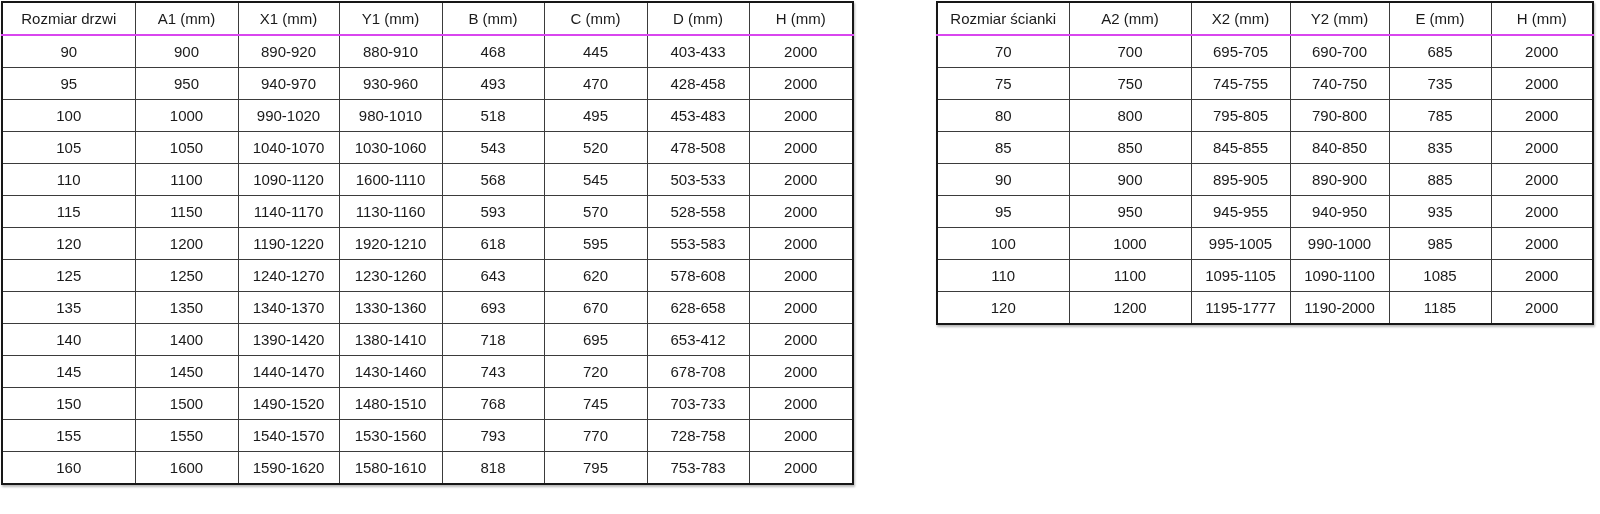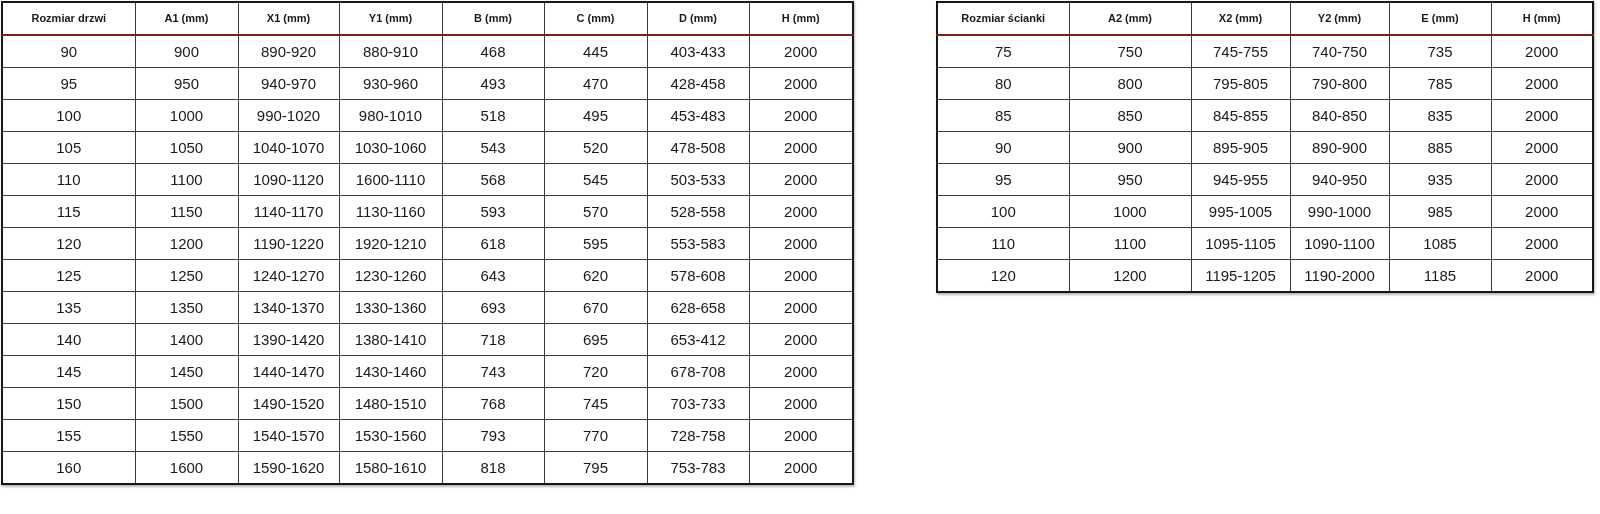--- a/index.html
+++ b/index.html
@@ -28,23 +28,23 @@
     text-align: center;
     vertical-align: middle;
     padding: 0;
     height: 31px;
     font-size: 15px;
     line-height: 31px;
     white-space: nowrap;
     overflow: hidden;
   }
   .dim-table th {
-    font-weight: 700;
-    border-bottom: 2px solid #7f1d1d;
-    font-size: 11px;
+    font-weight: 400;
+    border-bottom: 2px solid #d946ef;
+    font-size: 15px;
   }
   #door-table {
     left: 1px;
     top: 1px;
   }
   #wall-table {
     left: 936px;
     top: 1px;
   }
 </style>
@@ -232,20 +232,28 @@
         <th>Rozmiar ścianki</th>
         <th>A2 (mm)</th>
         <th>X2 (mm)</th>
         <th>Y2 (mm)</th>
         <th>E (mm)</th>
         <th>H (mm)</th>
       </tr>
     </thead>
     <tbody>
       <tr>
+        <td>70</td>
+        <td>700</td>
+        <td>695-705</td>
+        <td>690-700</td>
+        <td>685</td>
+        <td>2000</td>
+      </tr>
+      <tr>
         <td>75</td>
         <td>750</td>
         <td>745-755</td>
         <td>740-750</td>
         <td>735</td>
         <td>2000</td>
       </tr>
       <tr>
         <td>80</td>
         <td>800</td>
@@ -290,19 +298,19 @@
         <td>110</td>
         <td>1100</td>
         <td>1095-1105</td>
         <td>1090-1100</td>
         <td>1085</td>
         <td>2000</td>
       </tr>
       <tr>
         <td>120</td>
         <td>1200</td>
-        <td>1195-1205</td>
+        <td>1195-1777</td>
         <td>1190-2000</td>
         <td>1185</td>
         <td>2000</td>
       </tr>
     </tbody>
   </table>
 
 </body></html>

